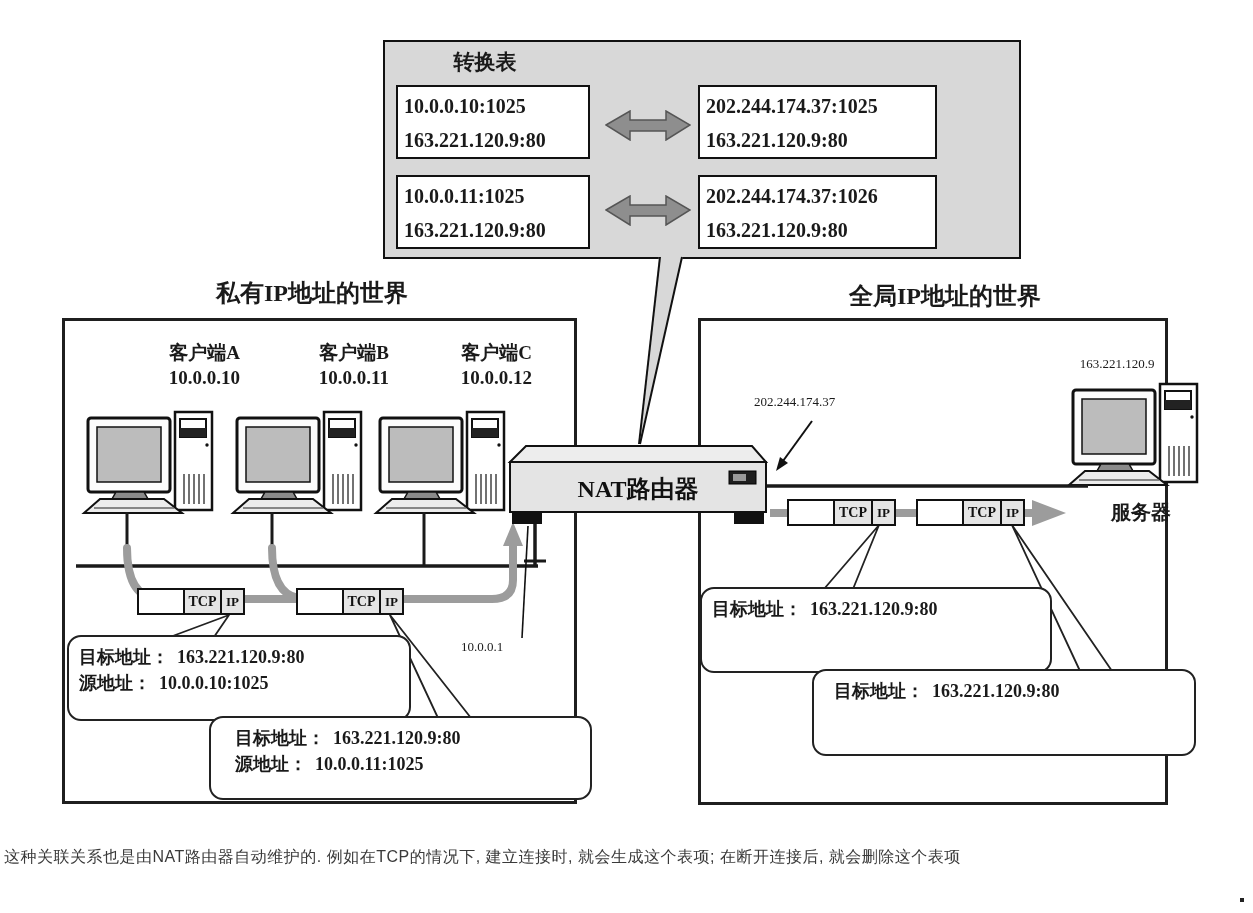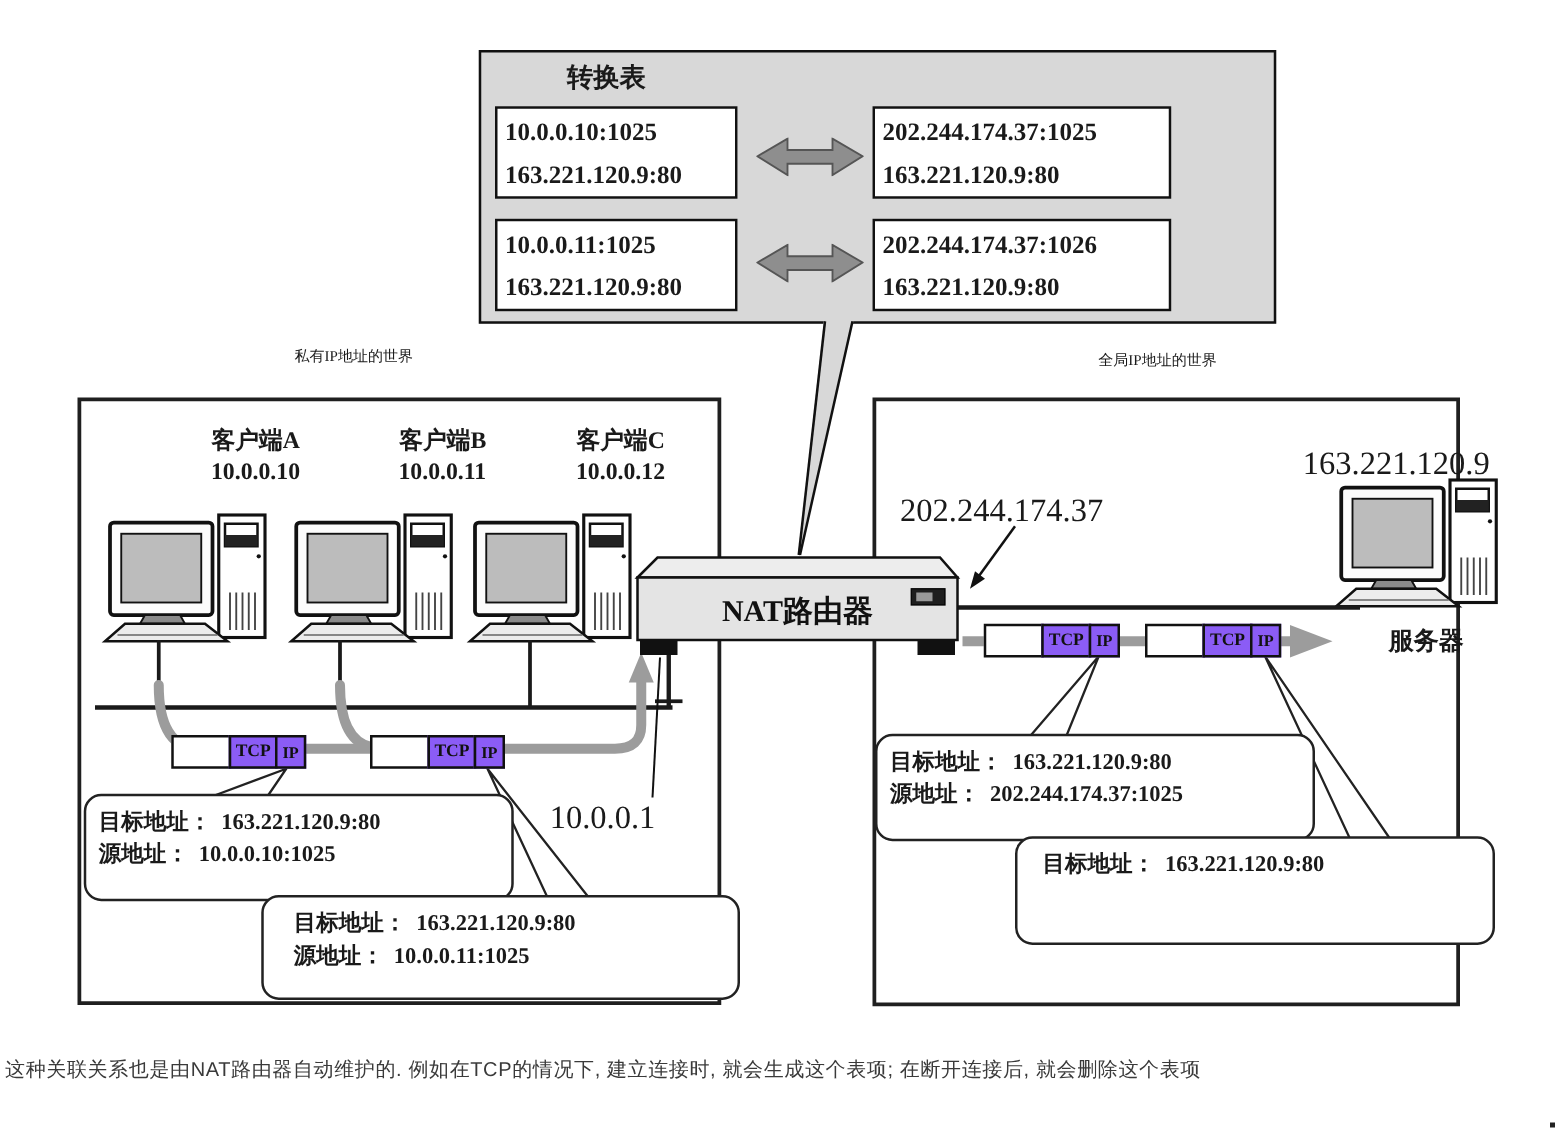--- a/index.html
+++ b/index.html
@@ -12,31 +12,31 @@
   .txt,.panel,.packet,.callout{z-index:3;}
   #tail-svg{position:absolute;left:0;top:0;z-index:4;pointer-events:none;}
 
   
   .panel{background:#d8d8d8;border:2.5px solid #111;}
   .tbl-title{font-weight:700;font-size:21px;text-align:center;}
   .entry{background:#fff;border:2px solid #111;font-weight:700;font-size:20px;line-height:34px;padding:2px 0 0 6px;white-space:nowrap;}
   .tbl-arrow{position:absolute;}
 
   
-  .wtitle{font-weight:400;font-size:12px;text-align:center;white-space:nowrap;}
+  .wtitle{font-weight:700;font-size:24px;text-align:right;white-space:nowrap;}
   .client-label{text-align:right;white-space:nowrap;}
   .client-name{font-weight:700;font-size:19px;line-height:26px;}
   .client-ip{font-size:19px;line-height:24px;font-weight:bold;}
-  .ip-label{font-size:26px;white-space:nowrap;}
+  .ip-label{font-size:13px;white-space:nowrap;}
 
   
   .packet{position:absolute;display:flex;height:27px;}
   .seg{border:2px solid #111;height:27px;box-sizing:border-box;}
   .payload{background:#fff;}
-  .hdr{background:#8b5cf6;display:flex;align-items:center;justify-content:center;
+  .hdr{background:#e5e5e5;display:flex;align-items:center;justify-content:center;
        font-weight:700;font-size:14px;margin-left:-2px;color:#111;}
 
   
   .callout{position:absolute;background:#fff;border:2px solid #222;border-radius:14px;
            padding:7px 10px;font-weight:700;font-size:18px;line-height:26px;white-space:nowrap;font-family:Liberation Serif, serif;}
   .cv{margin-left:8px;}
 
   .caption{font-family:"Liberation Sans","DejaVu Sans",sans-serif;font-size:16px;
            line-height:34px;color:#3a3a3a;letter-spacing:0.5px;}
   .dot{background:#222;width:4px;height:4px;}
@@ -168,21 +168,21 @@
 <div class="abs txt client-label" style="left:209px;top:340px;width:180px;">
   <div class="client-name">客户端B</div>
   <div class="client-ip">10.0.0.11</div>
 </div>
 <div class="abs txt client-label" style="left:352px;top:340px;width:180px;">
   <div class="client-name">客户端C</div>
   <div class="client-ip">10.0.0.12</div>
 </div>
 
 <div class="abs txt ip-label" style="left:437px;top:639px;width:90px;text-align:center;">10.0.0.1</div>
-<div class="abs txt ip-label" style="left:720px;top:394px;width:180px;">202.244.174.37</div>
+<div class="abs txt ip-label" style="left:754px;top:394px;width:180px;">202.244.174.37</div>
 <div class="abs txt ip-label" style="left:1027px;top:356px;width:180px;text-align:center;">163.221.120.9</div>
 <div class="abs txt" style="left:1086px;top:499px;width:110px;text-align:center;font-weight:700;font-size:20px;">服务器</div>
 
 <div class="packet" style="left:137px;top:588px;">
   <span class="seg payload" style="width:48px;"></span>
   <span class="seg hdr" style="width:39px;">TCP</span>
   <span class="seg hdr" style="width:25px;font-size:13px;">IP</span>
 </div>
 <div class="packet" style="left:296px;top:588px;">
   <span class="seg payload" style="width:48px;"></span>
@@ -203,21 +203,20 @@
 <div class="callout" style="left:67px;top:635px;width:320px;height:68px;">
   <div><span>目标地址：</span><span class="cv">163.221.120.9:80</span></div>
   <div><span>源地址：</span><span class="cv">10.0.0.10:1025</span></div>
 </div>
 <div class="callout" style="left:209px;top:716px;width:345px;height:66px;padding-left:24px;">
   <div><span>目标地址：</span><span class="cv">163.221.120.9:80</span></div>
   <div><span>源地址：</span><span class="cv">10.0.0.11:1025</span></div>
 </div>
 <div class="callout" style="left:700px;top:587px;width:328px;height:68px;">
   <div><span>目标地址：</span><span class="cv">163.221.120.9:80</span></div>
-  <div><span>源地址：</span><span class="cv">202.244.174.37:1025</span></div>
 </div>
 <div class="callout" style="left:812px;top:669px;width:350px;height:69px;padding-left:20px;">
   <div><span>目标地址：</span><span class="cv">163.221.120.9:80</span></div>
 </div>
 
 <div class="abs txt caption" style="left:4px;top:840px;width:1246px;">这种关联关系也是由NAT路由器自动维护的. 例如在TCP的情况下, 建立连接时, 就会生成这个表项; 在断开连接后, 就会删除这个表项</div>
 
 <div class="abs dot" style="left:1240px;top:898px;"></div>
 
 </body></html>

